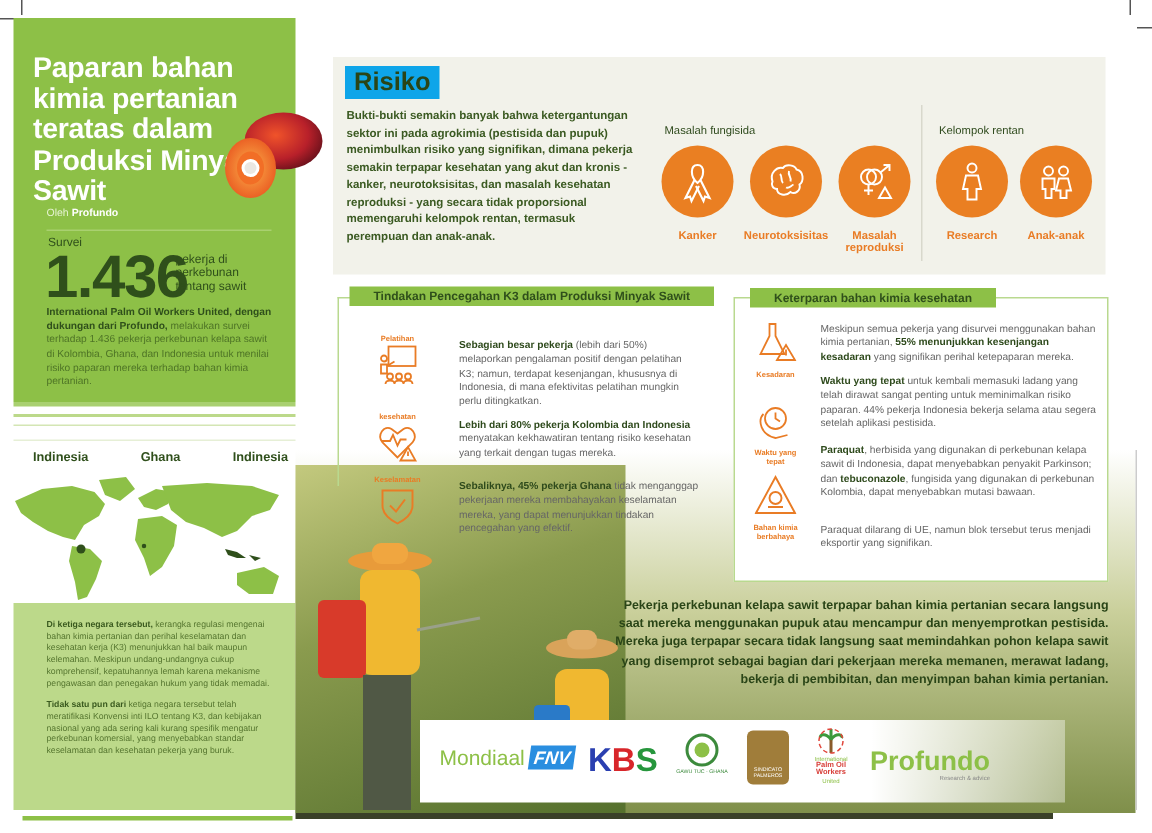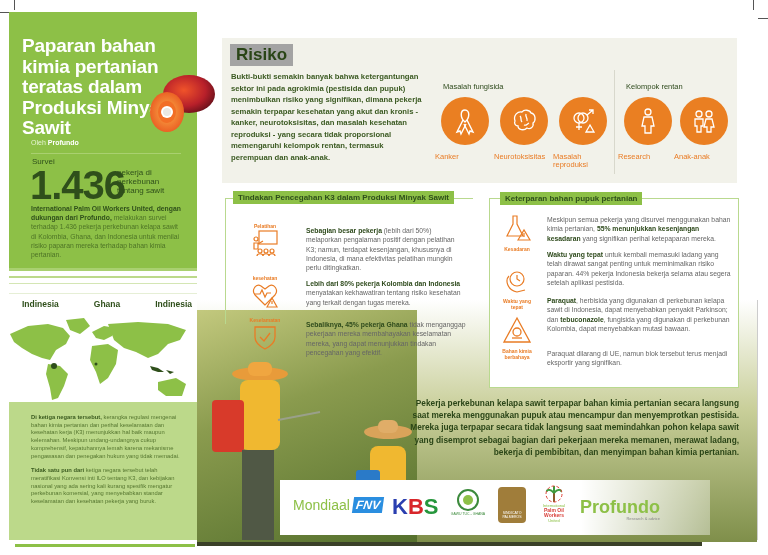--- a/index.html
+++ b/index.html
@@ -24,30 +24,30 @@
   #lb-text{position:absolute;left:31px;top:414px;width:156px;font-size:5.8px;line-height:7.7px;color:#55752f}
   #lb-text b{color:#3a5a1f}
   #lb-text p{margin-bottom:7px}
   #bottom-line{position:absolute;left:15px;top:544px;width:180px;height:3px;background:#8dc047}
   
   #photo{position:absolute;left:197px;top:300px;width:560px;height:242px;background:linear-gradient(180deg,rgba(255,255,255,0) 0%,#c9cf9a 45%,#7f8f4a 100%)}
   #photo-left{position:absolute;left:197px;top:310px;width:220px;height:232px;background:linear-gradient(160deg,#c3c97e 0%,#8a9b4e 40%,#55702d 100%)}
   .worker{position:absolute}
   
   #risk-panel{position:absolute;left:222px;top:38px;width:515px;height:145px;background:#f2f2ea}
-  #risk-tag{position:absolute;left:230px;top:44px;background:#a3a3a3;padding:1px 6px;font-size:17px;font-weight:bold;color:#2a4517}
+  #risk-tag{position:absolute;left:230px;top:44px;background:#0ea5e9;padding:1px 6px;font-size:17px;font-weight:bold;color:#2a4517}
   #risk-text{position:absolute;left:231px;top:71px;width:196px;font-size:7.7px;line-height:11.5px;font-weight:bold;color:#3b5a22}
   #risk-div{position:absolute;left:614px;top:70px;width:1px;height:104px;background:#d8d8cc}
   .cat-title{position:absolute;font-size:7.5px;color:#2e4a1c}
   .circ{position:absolute;width:48px;height:48px;border-radius:50%;background:#ea7f22;display:flex;align-items:center;justify-content:center}
   .circ svg{width:30px;height:30px}
-  .circ-lbl{position:absolute;font-size:7.5px;font-weight:normal;color:#e97c25;text-align:left;width:60px;line-height:8px}
+  .circ-lbl{position:absolute;font-size:7.5px;font-weight:bold;color:#e97c25;text-align:center;width:60px;line-height:8px}
   
   .box{position:absolute;border:1px solid #b9d98f;background:#fff}
-  .box-tag{position:absolute;background:#8dc047;font-size:8px;font-weight:bold;color:#2f4f1b;padding:2px 5px}
+  .box-tag{position:absolute;background:#8dc047;font-size:8px;font-weight:bold;color:#2f4f1b;padding:2px 16px}
   .ico{position:absolute;width:34px;text-align:center}
   .ico .lbl{font-size:5px;color:#e97c25;font-weight:bold;line-height:6px}
   .ico svg{width:28px;height:28px}
   .para{position:absolute;font-size:6.8px;line-height:9.3px;color:#666}
   .para b{color:#2e4a1c}
   
   #caption{position:absolute;left:402px;top:397px;width:337px;font-size:8.3px;line-height:12.2px;font-weight:bold;color:#2a4517;text-align:right}
   
   #logo-bar{position:absolute;left:280px;top:480px;width:430px;height:55px;background:linear-gradient(90deg,#ffffff 0%,#ffffff 70%,rgba(255,255,255,0.4) 100%)}
   .logo{position:absolute;display:flex;align-items:center;justify-content:center}
@@ -228,21 +228,21 @@
 <div class="ico" style="left:248px;top:317px">
   <div class="lbl">Keselamatan</div>
   <svg viewBox="0 0 28 28" fill="none" stroke="#e97c25" stroke-width="1.3">
       <path d="M4 4 L24 4 L24 14 C24 20 18 24 14 26 C10 24 4 20 4 14 Z"></path>
       <path d="M9 14 L13 18 L19 10"></path>
     </svg>
 </div>
 <div class="para" style="left:306px;top:320px;width:165px"><b>Sebaliknya, 45% pekerja Ghana</b><span> tidak menganggap pekerjaan mereka membahayakan keselamatan mereka, yang dapat menunjukkan tindakan pencegahan yang efektif.</span></div>
 
 <div class="box" style="left:489px;top:198px;width:250px;height:190px"></div>
-<div class="box-tag" style="left:500px;top:192px">Keterparan bahan pupuk pertanian</div>
+<div class="box-tag" style="left:500px;top:192px">Keterparan bahan kimia kesehatan</div>
 
 <div class="ico" style="left:500px;top:214px">
   <svg viewBox="0 0 28 28" fill="none" stroke="#e97c25" stroke-width="1.2">
       <path d="M10 2 L14 2 L14 10 L20 22 L4 22 L10 10 Z"></path>
       <path d="M15 26 L21 16 L27 26 Z"></path>
       <path d="M21 19 L21 23"></path>
     </svg>
   <div class="lbl">Kesadaran</div>
 </div>
 <div class="ico" style="left:500px;top:266px">

